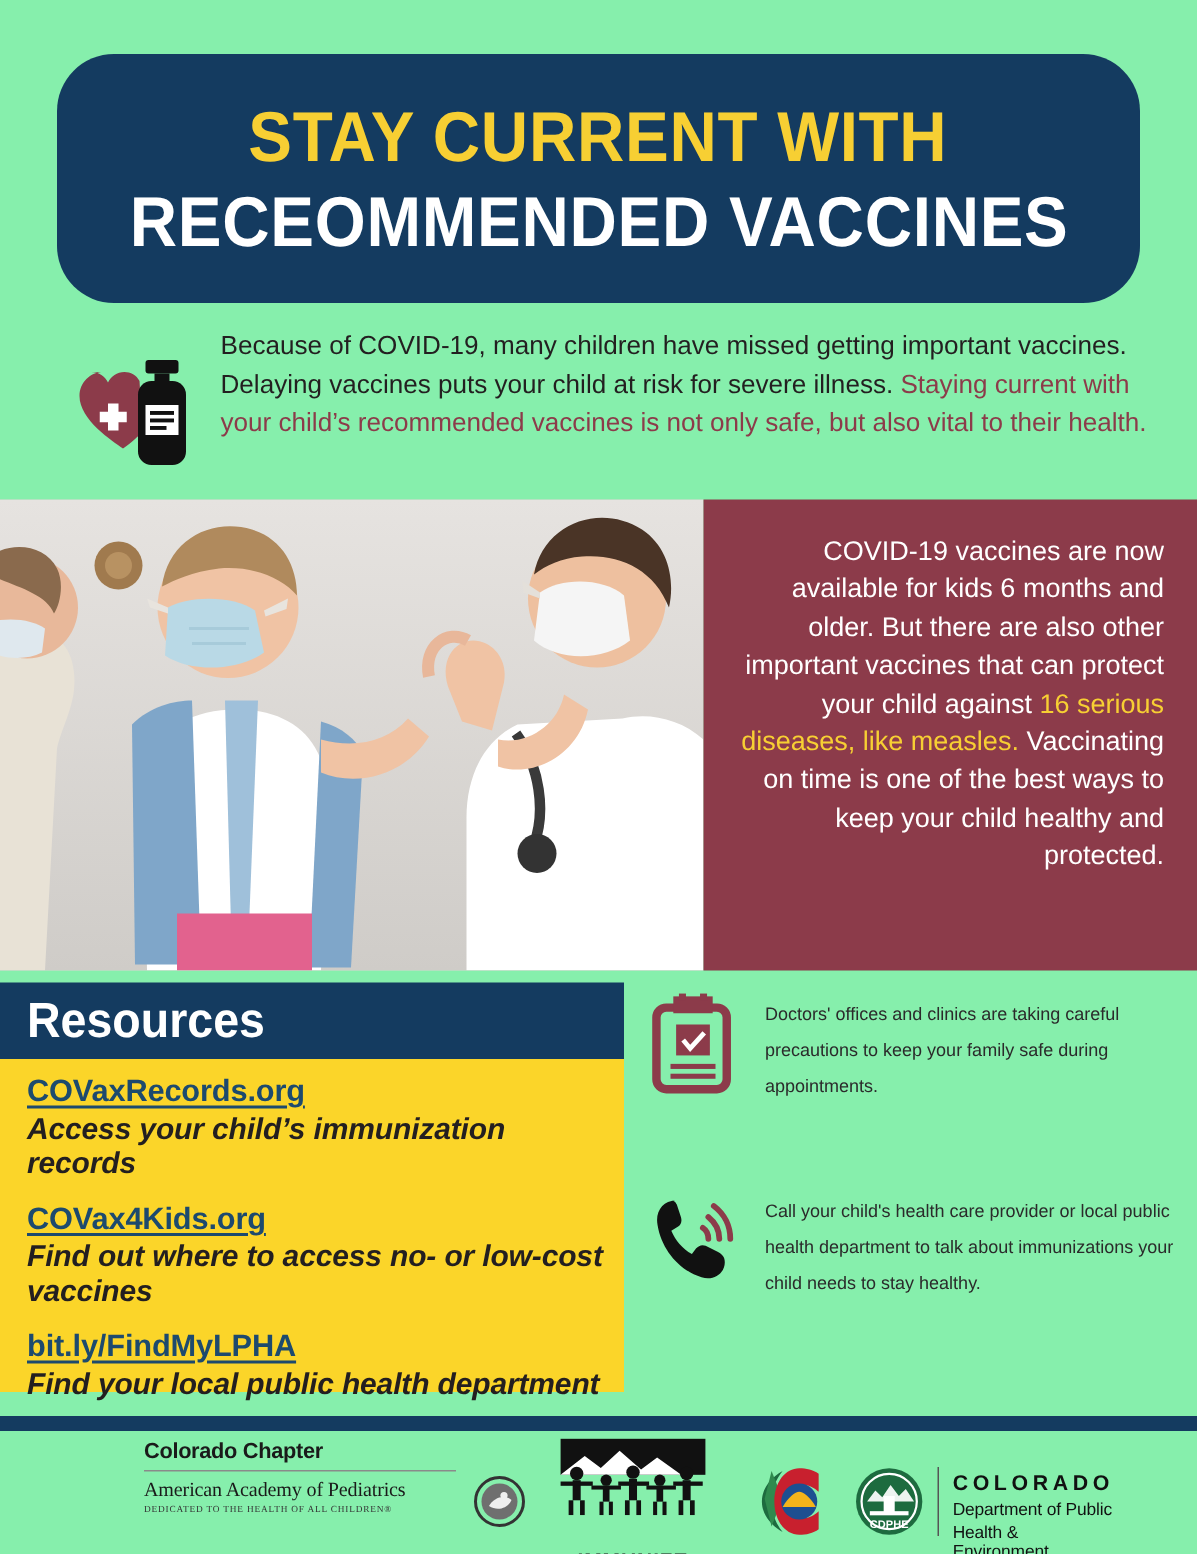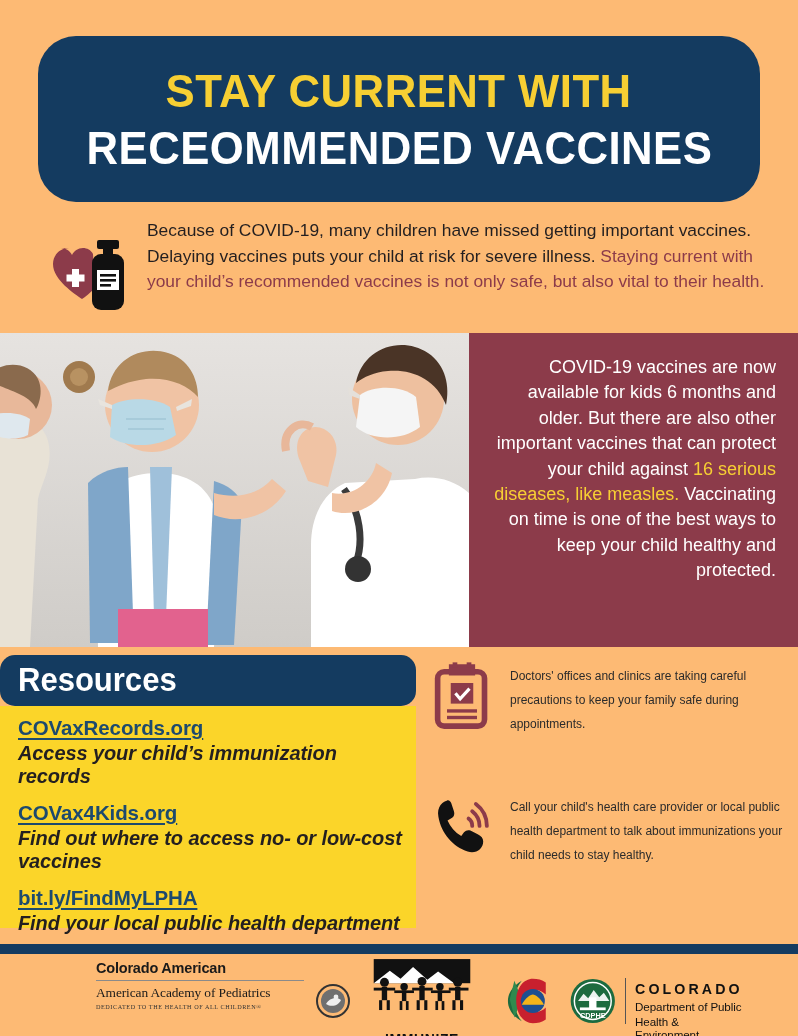--- a/index.html
+++ b/index.html
@@ -2,21 +2,21 @@
 <html><head>
 <meta charset="utf-8">
 <style>
   * { margin:0; padding:0; box-sizing:border-box; }
   html, body {
     width:798px; height:1036px;
     background:#ffffff;
     font-family:"Liberation Sans", sans-serif;
     overflow:hidden;
   }
-  .page { position:relative; width:798px; height:1036px; background:#fdba74; }
+  .page { position:relative; width:798px; height:1036px; background:#86efac; }
 
   
   .banner {
     position:absolute; left:38px; top:36px; width:722px; height:166px;
     background:#143b60; border-radius:38px;
     display:flex; flex-direction:column; align-items:center; justify-content:center;
   }
   .banner-line1 {
     color:#f7cf33; font-size:47px; font-weight:bold;
     letter-spacing:0.5px; line-height:1.02;
@@ -54,21 +54,20 @@
   }
   .maroon-text {
     font-size:18px; line-height:25.4px; font-weight:normal;text-align:right;
   }
   .maroon-text .hl { color:#f7cf33; }
 
   
   .res-header {
     position:absolute; left:0; top:655px; width:416px; height:51px;
     background:#143b60;
-    border-radius:15px;
   }
   .res-header-title {
     position:absolute; left:18px; top:6px;
     color:#fff; font-size:33px; font-weight:bold;
     transform:scaleX(0.94); transform-origin:left center;
   }
   .res-body {
     position:absolute; left:0; top:706px; width:416px; height:222px;
     background:#fbd529; padding:10px 14px 0 18px;
   }
@@ -252,21 +251,21 @@
       </svg>
     </div>
     <div class="tip-text">Call your child's health care provider or local public health department to talk about immunizations your child needs to stay healthy.</div>
   </div>
 
   <div class="footer-band"></div>
 
   <div class="footer">
 
     <div class="aap">
-      <div class="aap-top">Colorado American</div>
+      <div class="aap-top">Colorado Chapter</div>
       <div class="aap-rule"></div>
       <div class="aap-mid">American Academy of Pediatrics</div>
       <div class="aap-sub">DEDICATED TO THE HEALTH OF ALL CHILDREN®</div>
       <div class="aap-seal">
         <svg viewBox="0 0 34 34" width="34" height="34">
           <circle cx="17" cy="17" r="16" fill="none" stroke="#333" stroke-width="2"></circle>
           <circle cx="17" cy="17" r="12" fill="#6f6f6f"></circle>
           <path d="M10 20c3-6 11-8 15-4-2 5-9 8-15 4z" fill="#efefef"></path>
           <circle cx="20" cy="13" r="2.4" fill="#efefef"></circle>
         </svg>

